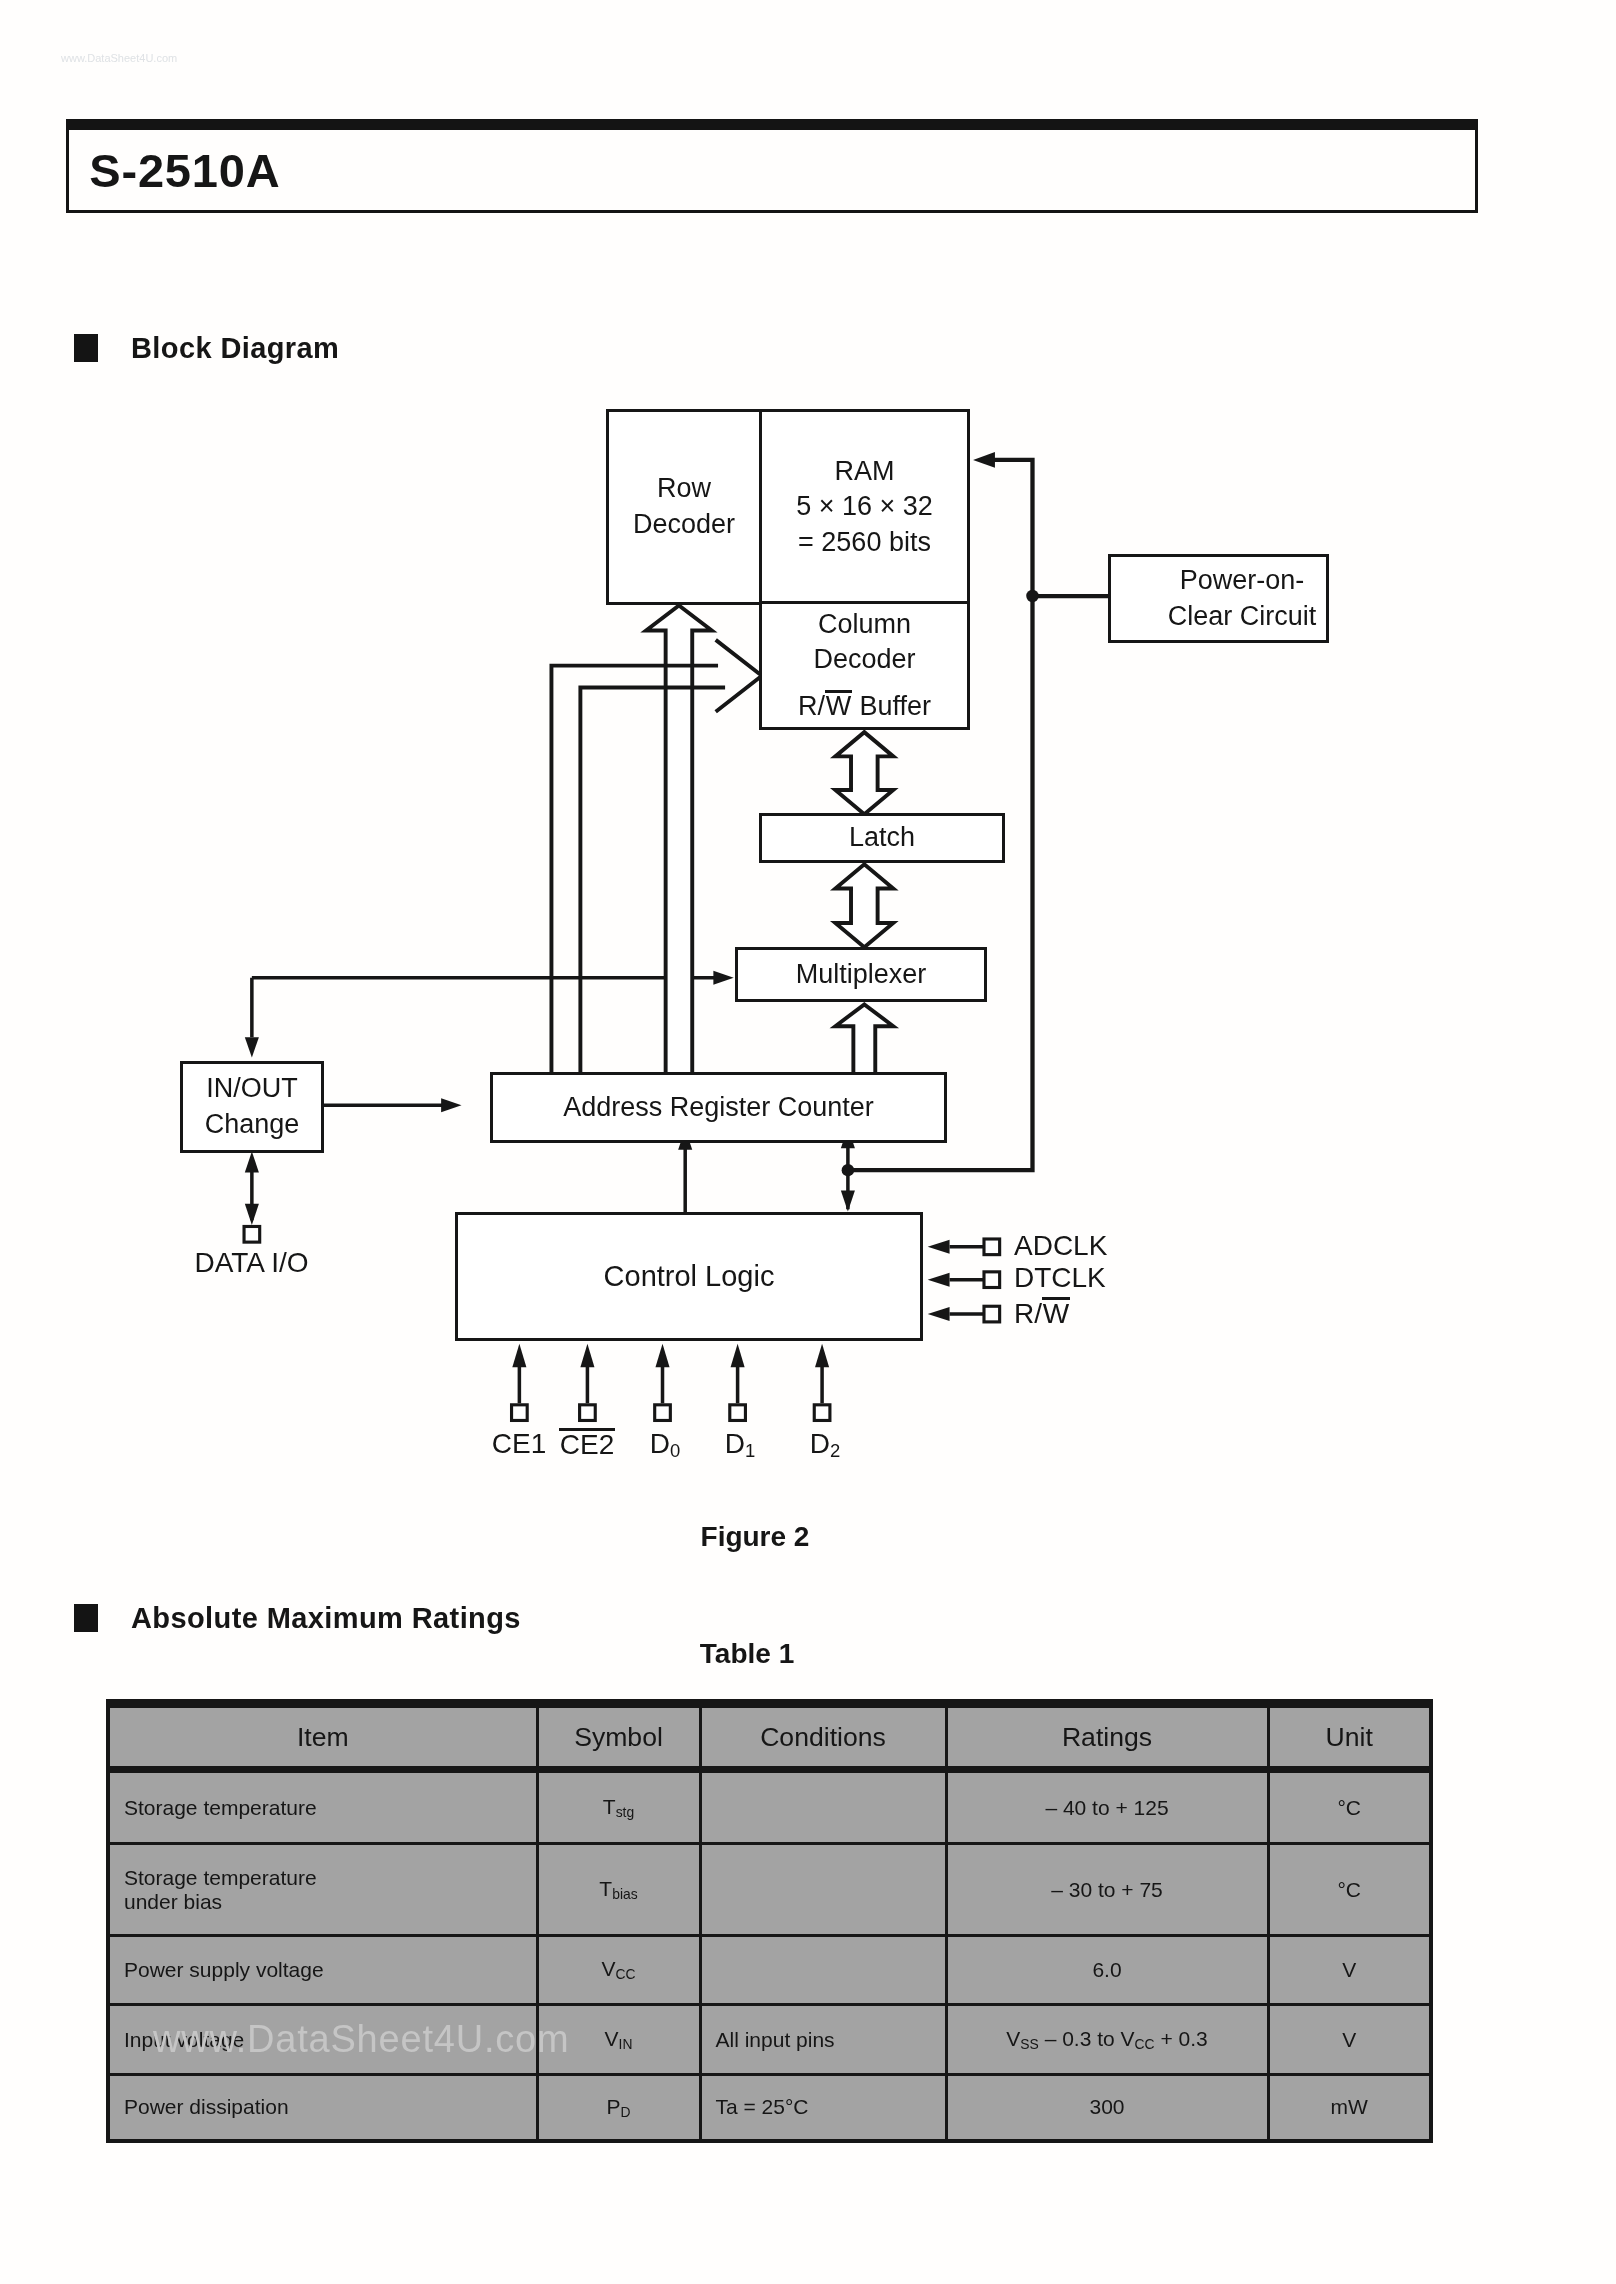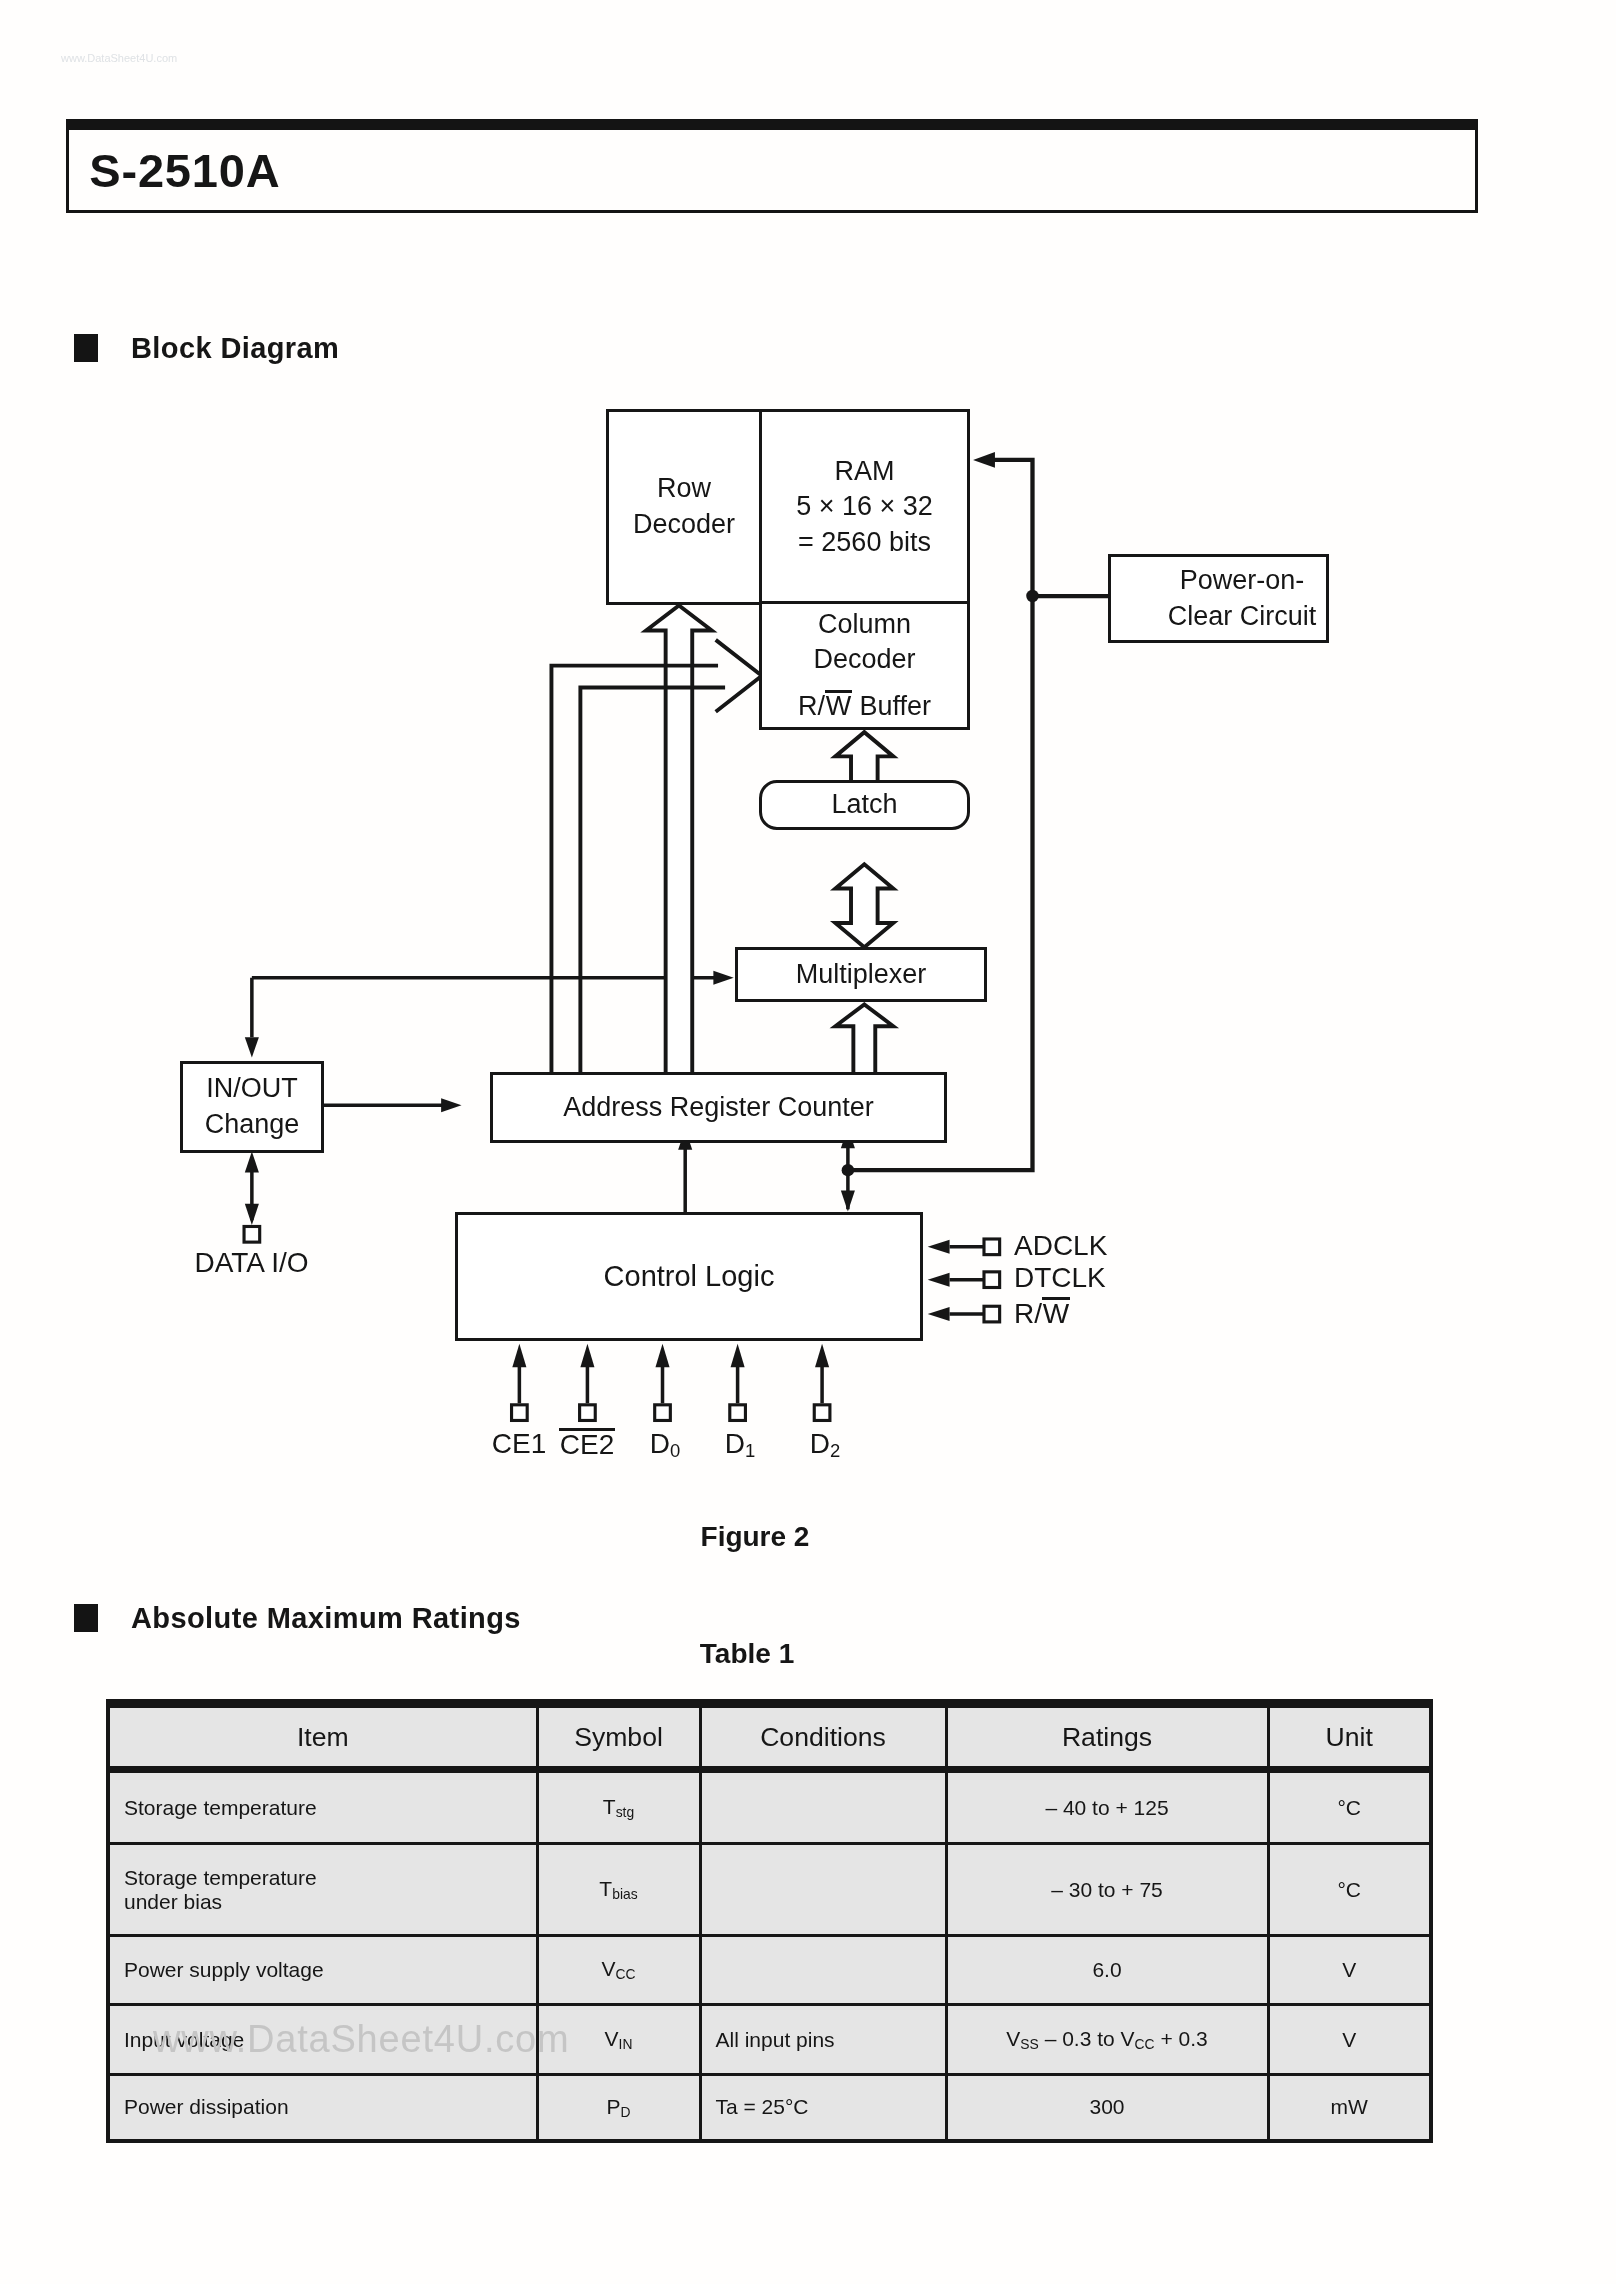--- a/index.html
+++ b/index.html
@@ -20,21 +20,21 @@
   .box .line{font-size:27px;line-height:1.32;}
   .buffer-line{margin-top:11px;}
   .overlay{position:absolute;left:0;top:0;z-index:1;}
   .pin-label{position:absolute;font-size:28px;color:#161616;z-index:3;}
   .ctr{text-align:center;}
   .seg-over{border-top:3.1px solid #161616;display:inline-block;line-height:1.02;padding:0 0.8px;}
   .seg-sub{font-size:0.66em;vertical-align:-0.24em;}
   .caption{font-size:28px;font-weight:600;}
   
   .ratings-table{border-collapse:collapse;border:4.7px solid #161616;border-top:9.4px solid #161616;
-                 table-layout:fixed;background:#e5e5e5;}
+                 table-layout:fixed;background:#a3a3a3;}
   .ratings-table th,.ratings-table td{border:3.9px solid #161616;font-size:21px;font-weight:400;
                  color:#161616;vertical-align:middle;padding:0;}
   .ratings-table thead th{border-bottom:7px solid #161616;font-size:26.6px;}
   td.left,th.left{text-align:left;padding-left:14px;}
   td.ctrc{text-align:center;}
   tr.hrow{height:66px;}
   tr.r1{height:74px;} tr.r2{height:92px;} tr.r3{height:69px;}
   tr.r4{height:70px;} tr.r5{height:69px;} tr.r6{height:66px;}
   .wm-table{left:153px;top:2018px;font-size:38px;color:#c5c5c5;z-index:5;letter-spacing:0.8px;}
   .wm-top{left:61px;top:52px;font-size:11px;color:#dfe2e5;}
@@ -135,21 +135,21 @@
     </div>
     <div class="box" style="left:759px;top:601px;width:211px;height:129px;">
       <div class="line">Column</div>
       <div class="line">Decoder</div>
       <div class="line buffer-line"><span>R/</span><span class="seg-over">W</span><span> Buffer</span></div>
     </div>
     <div class="box" style="left:1108px;top:554px;width:221px;height:89px;padding-left:47px;">
       <div class="line">Power-on-</div>
       <div class="line">Clear Circuit</div>
     </div>
-    <div class="box" style="left:759px;top:780px;width:211px;height:50px;border-radius:18px;">
+    <div class="box" style="left:759px;top:813px;width:246px;height:50px;">
       <div class="line">Latch</div>
     </div>
     <div class="box" style="left:735px;top:947px;width:252px;height:55px;">
       <div class="line">Multiplexer</div>
     </div>
     <div class="box" style="left:462px;top:1072px;width:457px;height:71px;margin-left:28px;">
       <div class="line">Address Register Counter</div>
     </div>
     <div class="box" style="left:180px;top:1061px;width:144px;height:92px;">
       <div class="line">IN/OUT</div>

